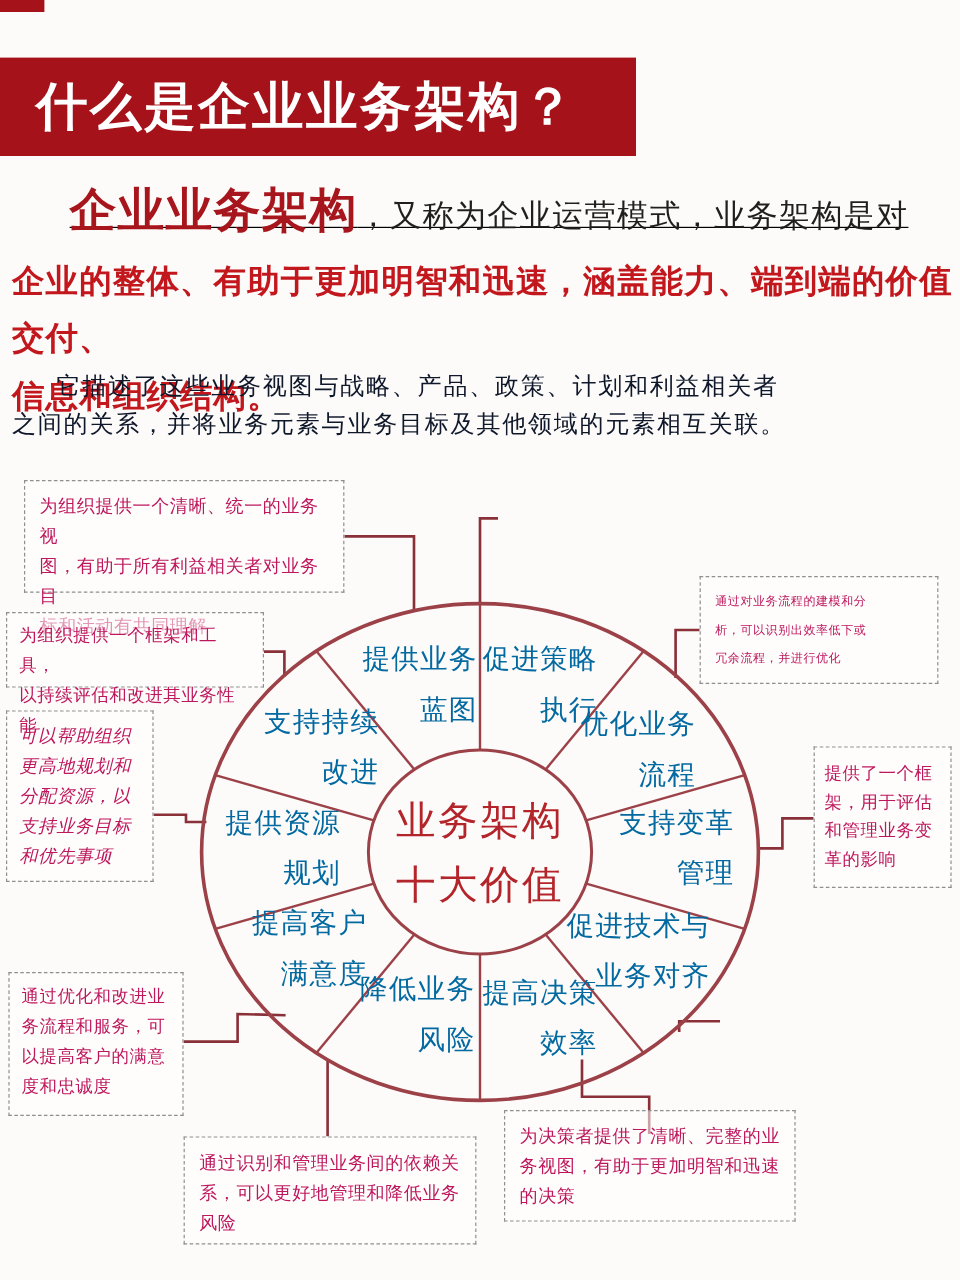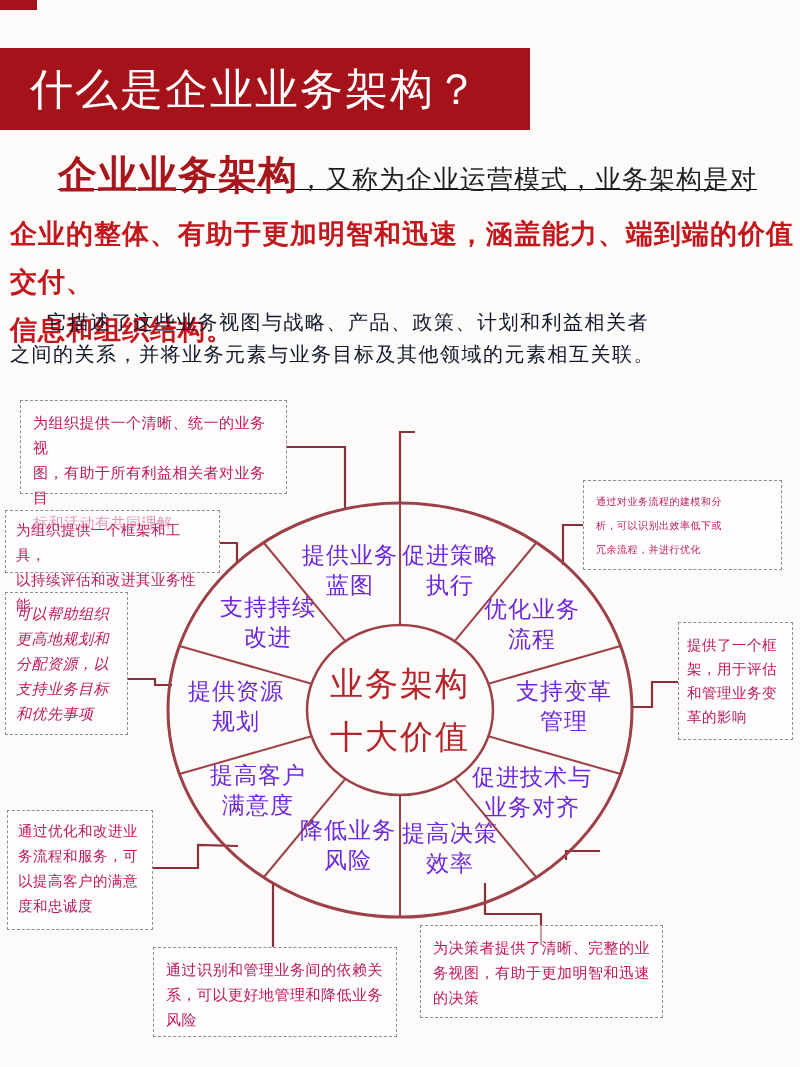--- a/index.html
+++ b/index.html
@@ -2,36 +2,36 @@
 <html><head>
 <meta charset="utf-8">
 <style>
   html,body{margin:0;padding:0;background:#e8e8e8;}
   *{box-sizing:border-box;font-family:"Liberation Sans","DejaVu Sans",sans-serif;}
   #page{position:relative;width:800px;height:1067px;background:#fcfbf9;overflow:hidden;margin:0 auto;}
 
   .corner-accent{position:absolute;left:0;top:0;width:37px;height:10px;background:#a5121a;}
 
   .banner{position:absolute;left:0;top:48px;width:530px;height:82px;background:#a5121a;
-          color:#ffffff;font-size:43px;font-weight:400;letter-spacing:2px;
+          color:#ffffff;font-size:43px;font-weight:700;letter-spacing:2px;
           line-height:82px;padding-left:30px;white-space:nowrap;}
 
   .lead{position:absolute;left:58px;top:148px;width:740px;white-space:nowrap;text-decoration:underline;}
   .lead .strong{font-size:39px;font-weight:800;color:#a8161d;letter-spacing:1px;}
   .lead .rest{font-size:26px;color:#1f1f1f;letter-spacing:1px;}
 
   .para-red{position:absolute;left:10px;top:210px;width:786px;font-size:27px;font-weight:800;
             color:#c2171d;line-height:48px;letter-spacing:1px;white-space:pre-line;}
   .para-black{position:absolute;left:10px;top:306px;width:786px;font-size:20px;color:#0f172a;
               line-height:32px;letter-spacing:1.5px;text-indent:1.85em;white-space:pre-line;}
 
   svg.wheel-layer{position:absolute;left:0;top:0;width:800px;height:1067px;}
 
-  .seg-label{position:absolute;transform:translate(-50%,-50%);font-size:23px;color:#6d28d9;
-             line-height:30px;text-align:center;white-space:pre-line;letter-spacing:1px;}
+  .seg-label{position:absolute;transform:translate(-50%,-50%);font-size:23px;color:#0369a1;
+             line-height:42px;text-align:right;white-space:pre-line;letter-spacing:1px;}
   .center-label{position:absolute;left:400px;top:710px;transform:translate(-50%,-50%);
                 font-size:33px;font-weight:400;color:#b4252b;line-height:53px;text-align:left;
                 white-space:pre-line;letter-spacing:2px;}
 
   .callout{position:absolute;border:1.5px dashed #8f8f8f;background:rgba(255,255,255,0.55);
            color:#be185d;font-size:15px;line-height:25px;padding:9px 12px;
            white-space:pre-line;letter-spacing:0.5px;}
 </style>
 </head>
 <body>

